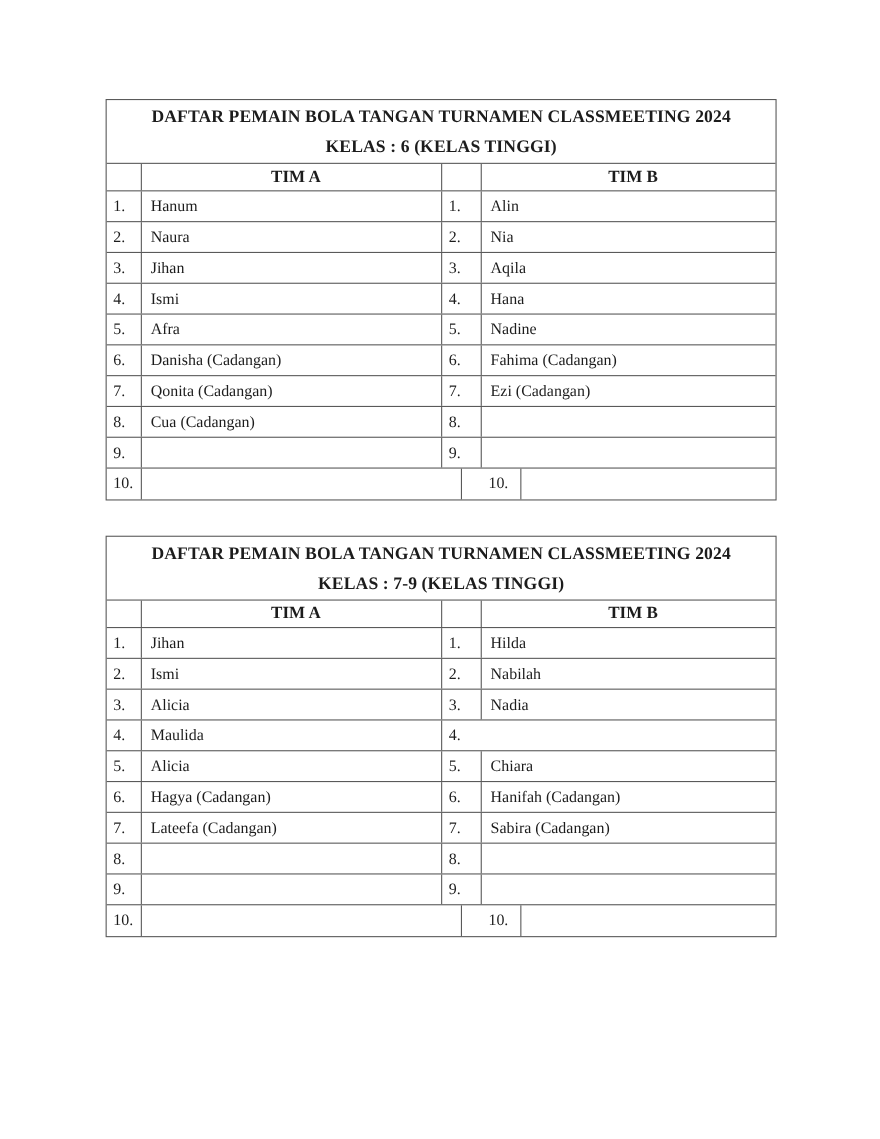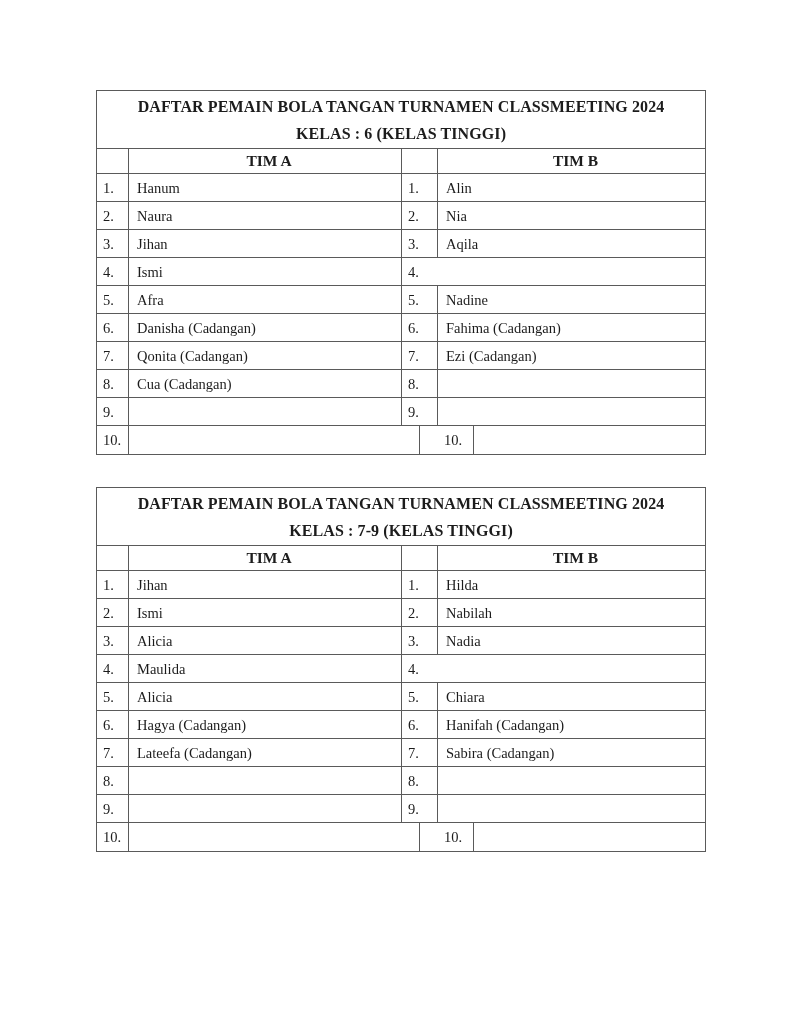--- a/index.html
+++ b/index.html
@@ -108,20 +108,21 @@
         <div class="grid-row row">
           <div class="cell num">3.</div>
           <div class="cell name">Jihan</div>
           <div class="cell num">3.</div>
           <div class="cell name">Aqila</div>
         </div>
         <div class="grid-row row">
           <div class="cell num">4.</div>
           <div class="cell name">Ismi</div>
           <div class="cell num">4.</div>
+          <div class="cell name">Hana</div>
         </div>
         <div class="grid-row row">
           <div class="cell num">5.</div>
           <div class="cell name">Afra</div>
           <div class="cell num">5.</div>
           <div class="cell name">Nadine</div>
         </div>
         <div class="grid-row row">
           <div class="cell num">6.</div>
           <div class="cell name">Danisha (Cadangan)</div>

